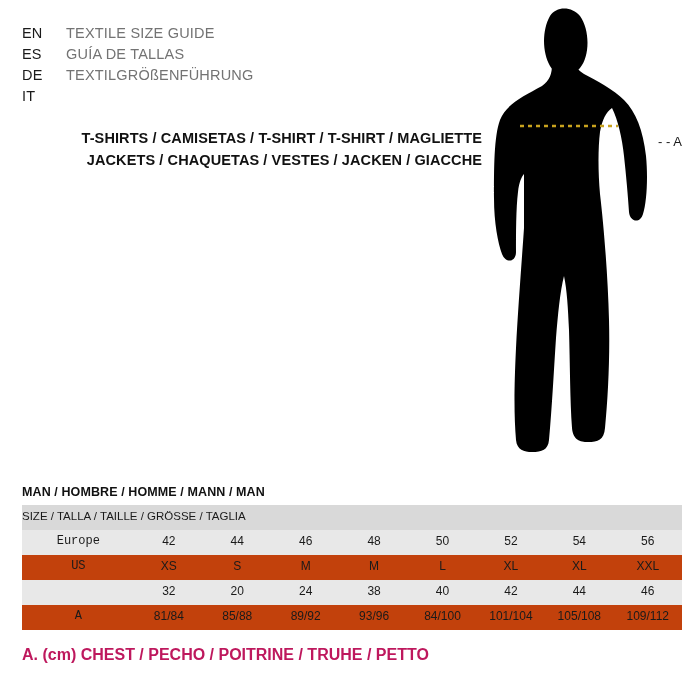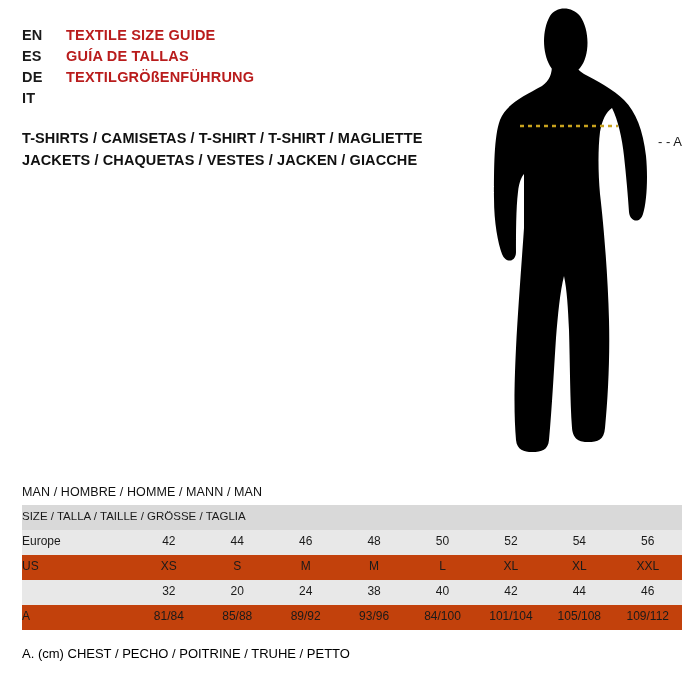--- a/index.html
+++ b/index.html
@@ -24,41 +24,41 @@
 
   
   .lang-block {
     position: absolute;
     left: 22px;
     top: 22px;
     width: 440px;
   }
   .lang-row {
     display: flex;
-    align-items: flex-end;
+    align-items: center;
     height: 21px;
     font-size: 14.5px;
     letter-spacing: 0.2px;
-    font-weight: bold;
   }
   .lang-code {
     width: 44px;
     flex: 0 0 44px;
     color: #1a1a1a;
   }
   .lang-title {
-    color: #b91c1c;
+    color: #737373;
   }
 
   
   .cat-block {
     position: absolute;
     left: 22px;
     top: 128px;
     width: 460px;
+    text-align: right;
   }
   .cat-line {
     font-size: 14.5px;
     font-weight: bold;
     letter-spacing: 0.1px;
     height: 22px;
     line-height: 20px;
     color: #111111;
   }
 
@@ -83,21 +83,21 @@
 
   
   .table-block {
     position: absolute;
     left: 22px;
     top: 485px;
     width: 660px;
   }
   .man-line {
     font-size: 12.5px;
-    font-weight: normal;
+    font-weight: bold;
     color: #111111;
     margin-bottom: 6px;
     letter-spacing: 0.1px;
   }
   table.size-table {
     border-collapse: collapse;
     width: 660px;
     font-size: 12px;
   }
   table.size-table td {
@@ -112,31 +112,32 @@
   }
   .row-alt td {
     background: #e8e8e8;
   }
   .row-plain td {
     background: #c2410c;
   }
   td.label-col {
     width: 112px;
     padding-left: 4px;
-    text-align: left;
+    text-align: center;
+    font-family: Liberation Mono, monospace;
   }
   td.val {
     width: 68px;
     text-align: center;
   }
   .footnote {
     margin-top: 16px;
-    font-size: 13px;
-    font-weight: normal;
-    color: #000000;
+    font-size: 16px;
+    font-weight: bold;
+    color: #be185d;
   }
 </style>
 </head>
 <body>
 
 <div class="page">
 
   <div class="lang-block">
     <div class="lang-row">
       <span class="lang-code">EN</span>

